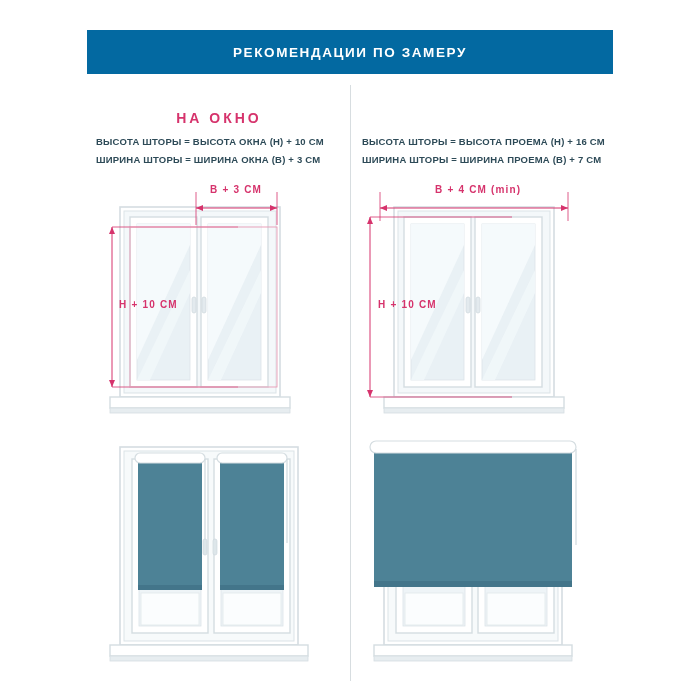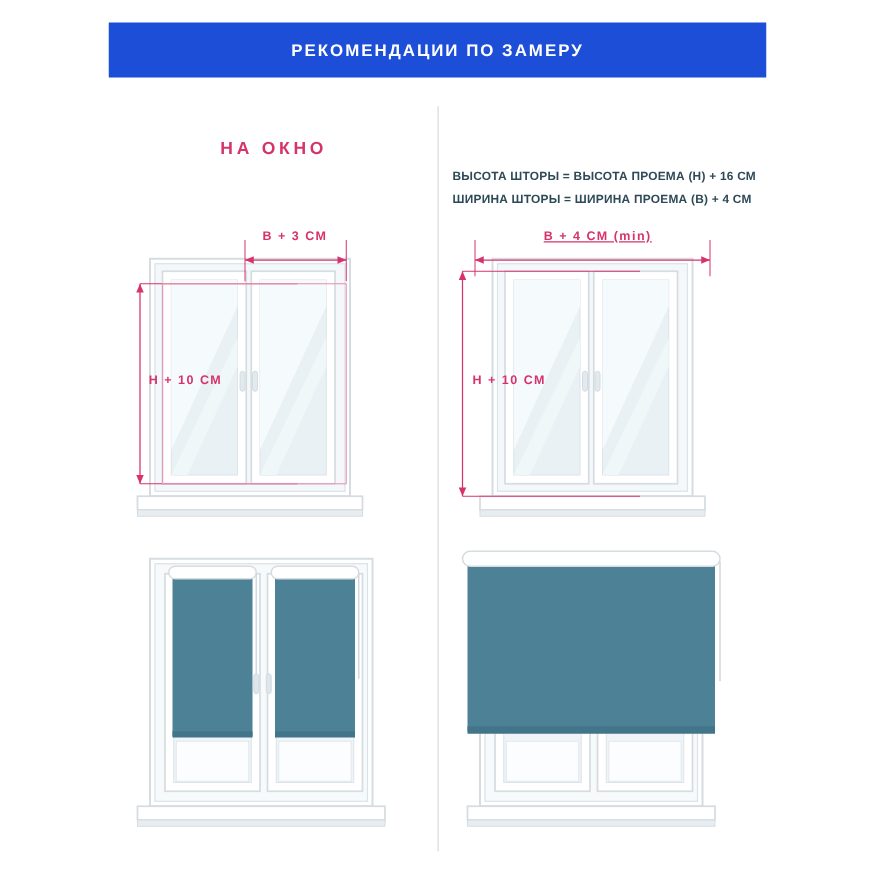--- a/index.html
+++ b/index.html
@@ -6,22 +6,22 @@
   body{
     width:700px;height:700px;
     background:#ffffff;
     font-family:"Liberation Sans", sans-serif;
     overflow:hidden;
   }
   .page{position:relative;width:700px;height:700px;}
 
   
   .header{
-    position:absolute;left:87px;top:18px;width:526px;height:44px;
-    background:#1d4ed8;
+    position:absolute;left:87px;top:30px;width:526px;height:44px;
+    background:#0369a1;
     display:flex;align-items:center;justify-content:center;
   }
   .header-title{
     color:#ffffff;font-size:13.5px;font-weight:bold;letter-spacing:1.6px;
     text-transform:uppercase;
   }
 
   
   .col-title{
     position:absolute;top:98px;
@@ -63,24 +63,28 @@
 <div class="page">
 
   <div class="header">
     <span class="header-title">РЕКОМЕНДАЦИИ ПО ЗАМЕРУ</span>
   </div>
 
   <div class="v-divider"></div>
 
   <div class="col-title left">НА ОКНО</div>
 
+  <div class="formulas left">
+    <div>ВЫСОТА ШТОРЫ = ВЫСОТА ОКНА (Н) + 10 СМ</div>
+    <div>ШИРИНА ШТОРЫ = ШИРИНА ОКНА (В) + 3 СМ</div>
+  </div>
 
   <div class="formulas right">
     <div>ВЫСОТА ШТОРЫ = ВЫСОТА ПРОЕМА (Н) + 16 СМ</div>
-    <div>ШИРИНА ШТОРЫ = ШИРИНА ПРОЕМА (В) + 4 СМ</div>
+    <div>ШИРИНА ШТОРЫ = ШИРИНА ПРОЕМА (В) + 7 СМ</div>
   </div>
 
   <div class="q q1">
     <svg width="262" height="255" viewBox="0 0 262 255">
 
       <rect x="32" y="32" width="160" height="190" fill="#ffffff" stroke="#d5dde1" stroke-width="1.6"></rect>
       <rect x="36" y="36" width="152" height="182" fill="#f4f8fa" stroke="#dbe3e7" stroke-width="1"></rect>
 
       <rect x="22" y="222" width="180" height="11" fill="#ffffff" stroke="#d5dde1" stroke-width="1.4"></rect>
       <rect x="22" y="233" width="180" height="5" fill="#e7edf0" stroke="#d5dde1" stroke-width="0.8"></rect>
@@ -139,21 +143,21 @@
       <line x1="28" y1="33" x2="216" y2="33" stroke="#d6336c" stroke-width="1"></line>
       <polygon points="28,33 35,30 35,36" fill="#d6336c"></polygon>
       <polygon points="216,33 209,30 209,36" fill="#d6336c"></polygon>
 
       <line x1="18" y1="42" x2="160" y2="42" stroke="#d6336c" stroke-width="0.8"></line>
       <line x1="18" y1="222" x2="160" y2="222" stroke="#d6336c" stroke-width="0.8"></line>
       <line x1="18" y1="42" x2="18" y2="222" stroke="#d6336c" stroke-width="1"></line>
       <polygon points="18,42 15,49 21,49" fill="#d6336c"></polygon>
       <polygon points="18,222 15,215 21,215" fill="#d6336c"></polygon>
     </svg>
-    <div class="dim-label" style="left:83px;top:9px;text-decoration:underline;">В + 4 СМ (min)</div>
+    <div class="dim-label" style="left:83px;top:9px;">В + 4 СМ (min)</div>
     <div class="dim-label" style="left:26px;top:124px;">Н + 10 СМ</div>
   </div>
 
   <div class="q q3">
     <svg width="262" height="245" viewBox="0 0 262 245">
 
       <rect x="32" y="12" width="178" height="198" fill="#ffffff" stroke="#d5dde1" stroke-width="1.6"></rect>
       <rect x="36" y="16" width="170" height="190" fill="#f7fafb" stroke="#dbe3e7" stroke-width="1"></rect>
 
       <rect x="22" y="210" width="198" height="11" fill="#ffffff" stroke="#d5dde1" stroke-width="1.4"></rect>

